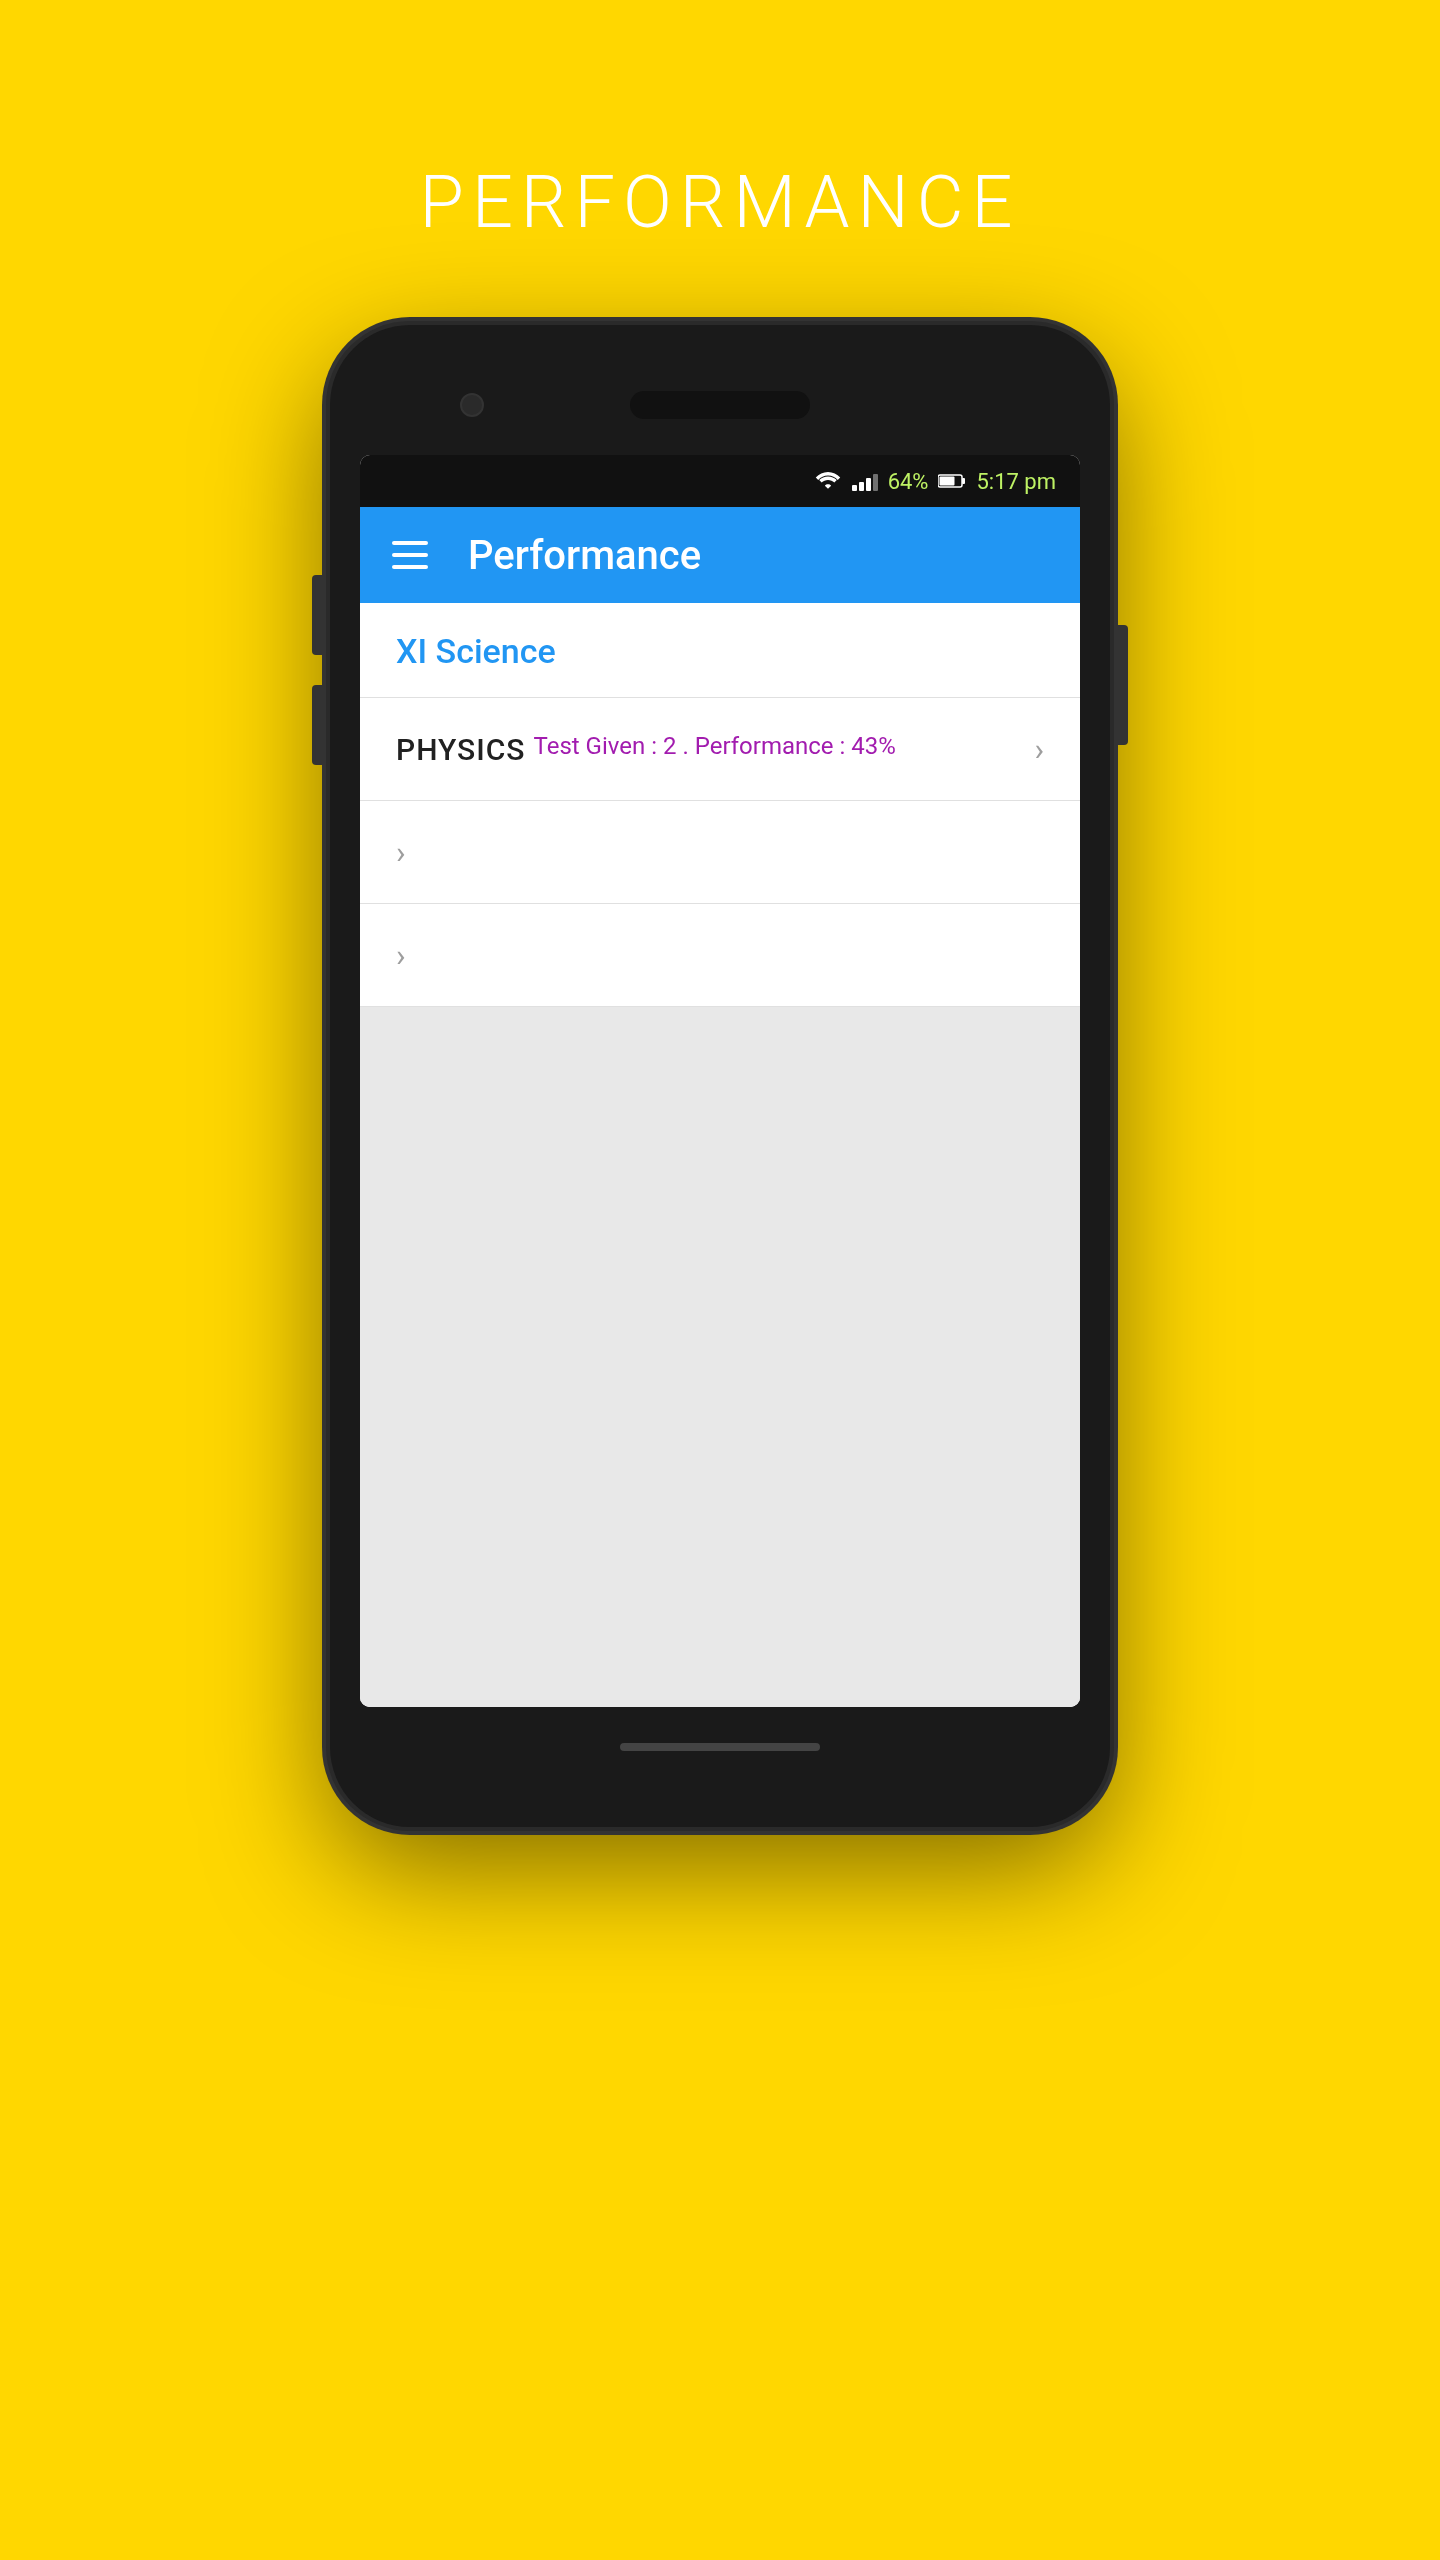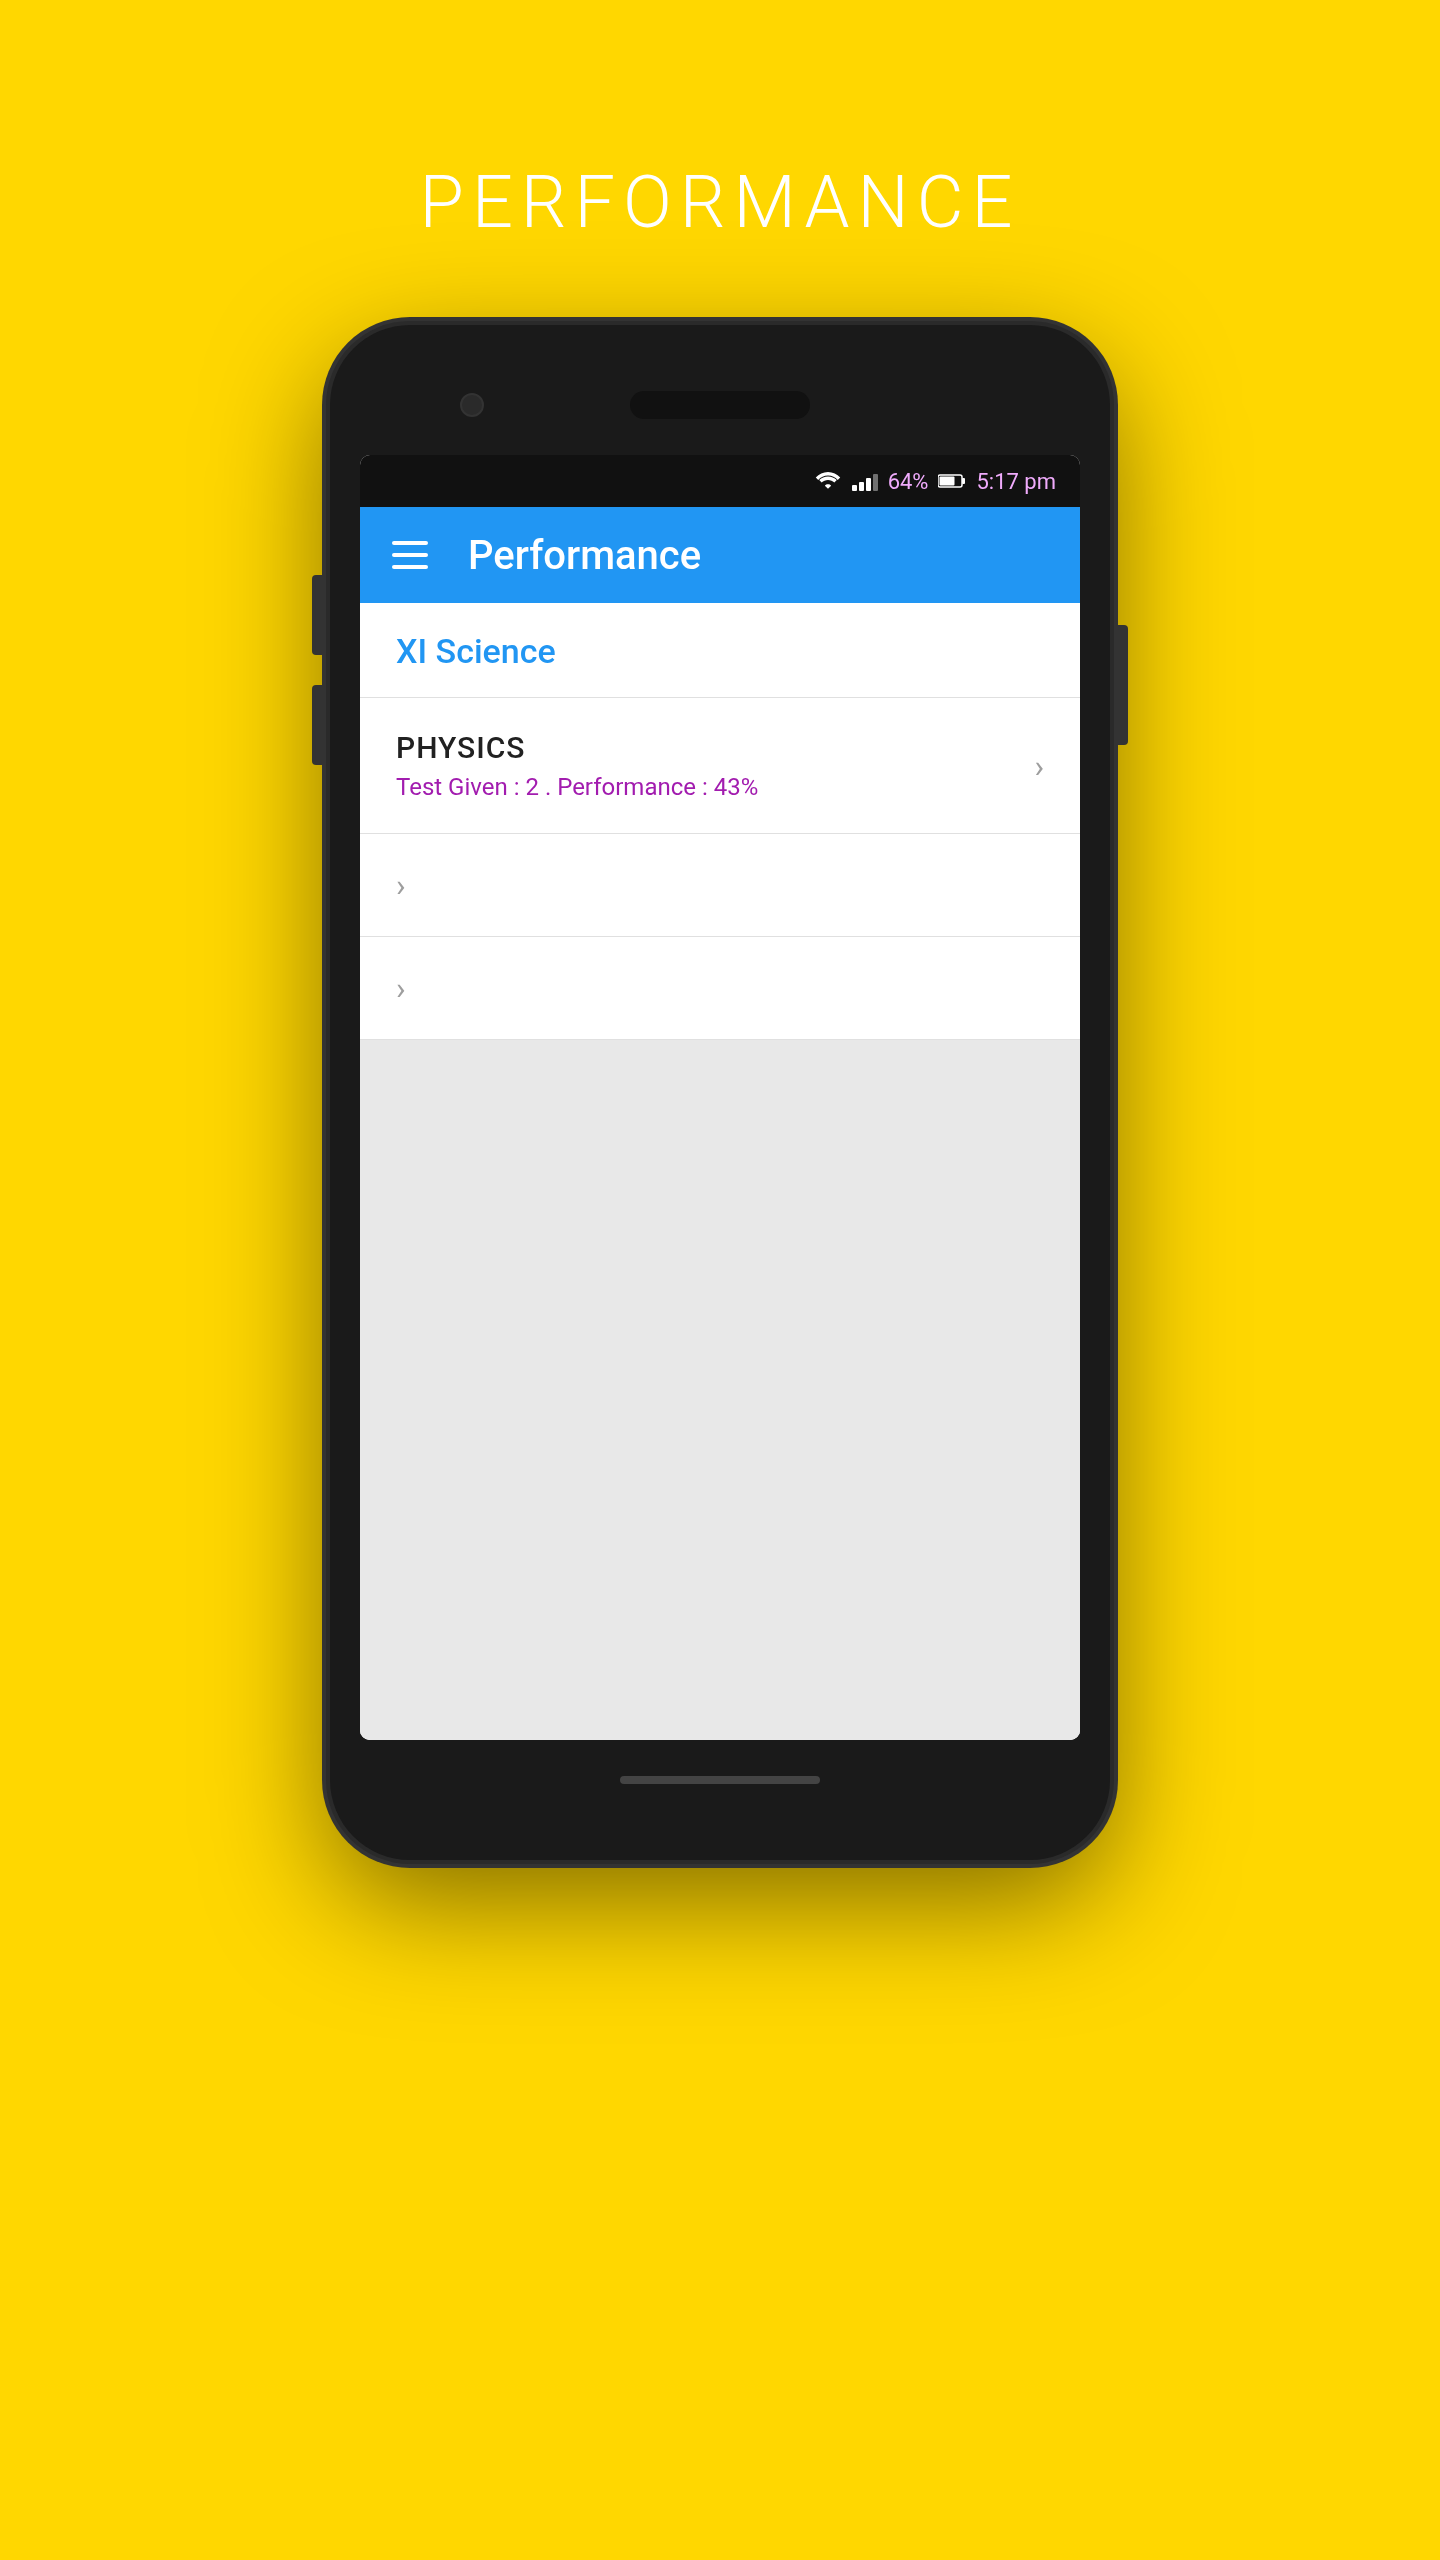--- a/index.html
+++ b/index.html
@@ -114,21 +114,21 @@
       gap: 16px;
     }
 
     .status-icons {
       display: flex;
       align-items: center;
       gap: 10px;
     }
 
     .status-text {
-      color: #f0abfc;
+      color: #bef264;
       font-size: 22px;
       font-weight: 400;
     }
 
     
     .wifi-icon {
       display: inline-flex;
       align-items: center;
     }
 
@@ -226,21 +226,21 @@
       background: white;
       cursor: pointer;
     }
 
     .list-item:last-child {
       border-bottom: none;
     }
 
     .list-item-content {
       display: flex;
-      flex-direction: column;
+      flex-direction: row;
       gap: 8px;
     }
 
     .list-item-title {
       color: #212121;
       font-size: 30px;
       font-weight: 500;
       letter-spacing: 1px;
     }
 

